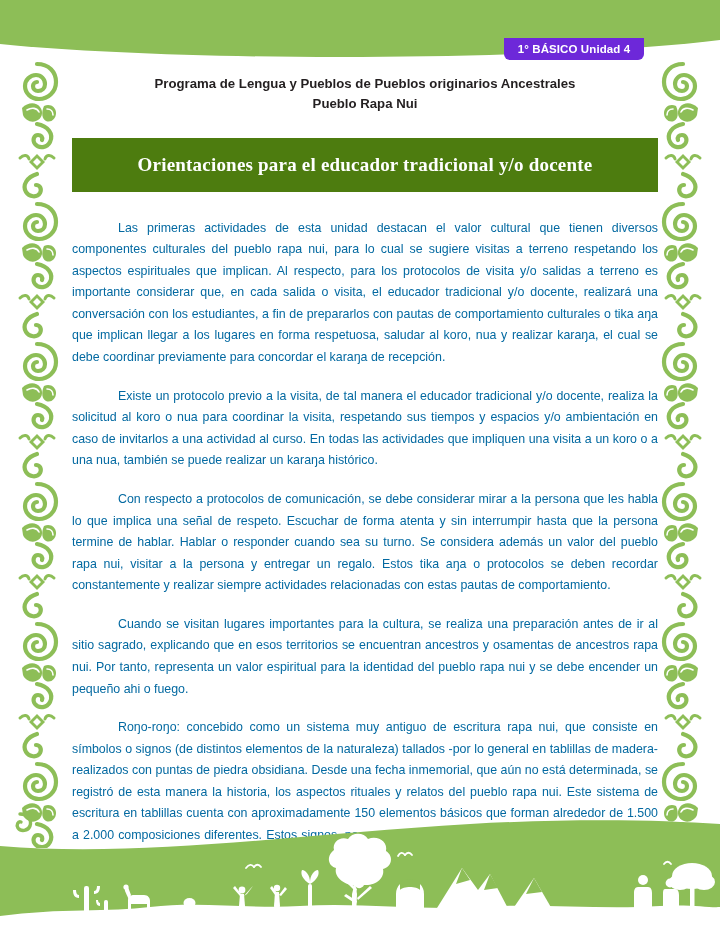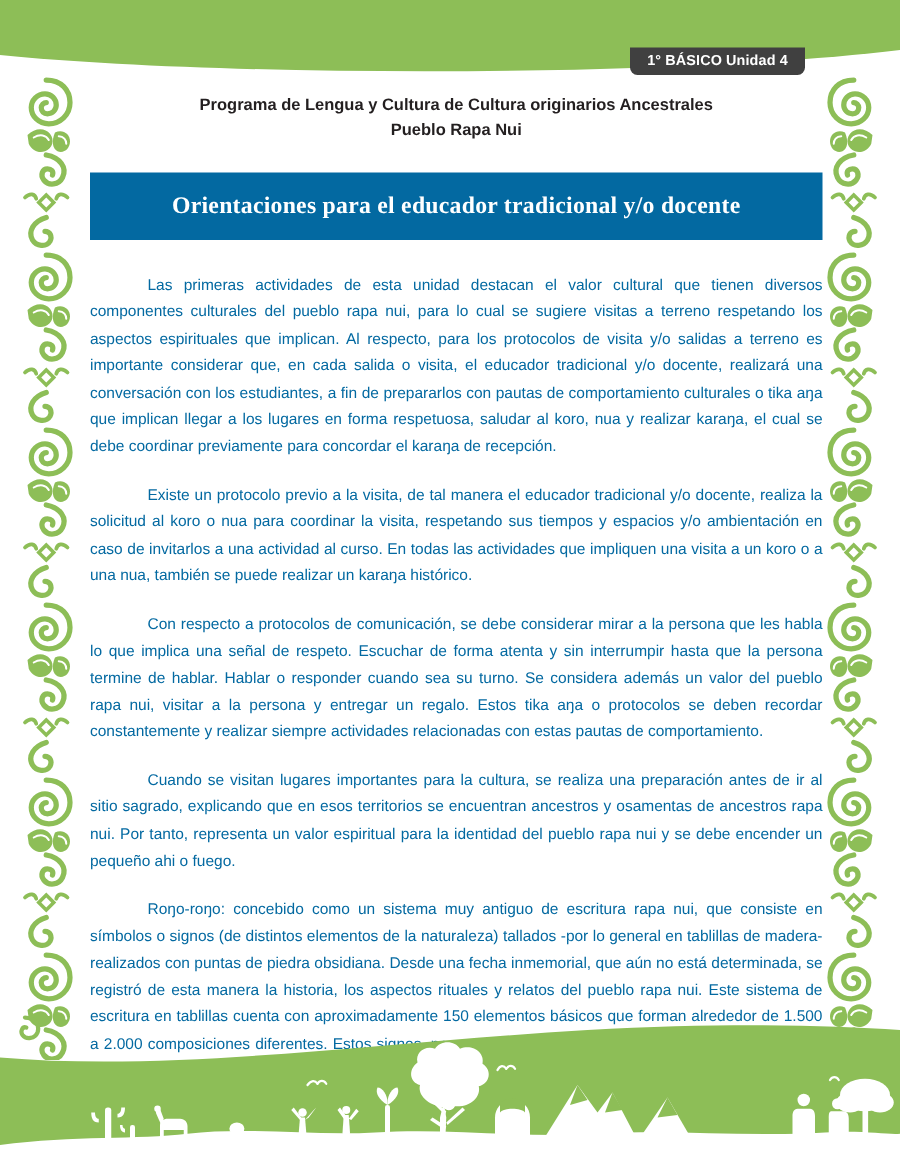--- a/index.html
+++ b/index.html
@@ -35,21 +35,21 @@
   }
   .top-band svg { display: block; }
 
   
   .unit-badge {
     position: absolute;
     top: 38px;
     left: 504px;
     width: 140px;
     height: 22px;
-    background: #404040;
+    background: #6d28d9;
     border-radius: 0 0 6px 6px;
     color: #ffffff;
     font-size: 11.5px;
     font-weight: 700;
     letter-spacing: .1px;
     display: flex;
     align-items: center;
     justify-content: center;
     z-index: 4;
     white-space: nowrap;
@@ -82,21 +82,21 @@
     font-weight: 700;
     line-height: 1.5;
     margin: 0;
     color: #231f20;
   }
   .doc-title .line2 { display: block; }
 
   .section-banner {
     margin-top: 24px;
     height: 54px;
-    background: #0369a1;
+    background: #4d7c0f;
     display: flex;
     align-items: center;
     justify-content: center;
     color: #ffffff;
     font-family: "Liberation Serif", serif;
     font-size: 19px;
     font-weight: 700;
     letter-spacing: .2px;
   }
 
@@ -182,21 +182,21 @@
         <use href="#orn-unit" y="420"></use>
         <use href="#orn-unit" y="560"></use>
         <use href="#orn-unit" y="700"></use>
       </g>
     </svg>
   </div>
 
   <div class="content">
 
     <h1 class="doc-title">
-      <span>Programa de Lengua y Cultura de Cultura originarios Ancestrales</span>
+      <span>Programa de Lengua y Pueblos de Pueblos originarios Ancestrales</span>
       <span class="line2">Pueblo Rapa Nui</span>
     </h1>
 
     <div class="section-banner">
       <span>Orientaciones para el educador tradicional y/o docente</span>
     </div>
 
     <div class="body-copy">
       <p>Las primeras actividades de esta unidad destacan el valor cultural que tienen diversos componentes culturales del pueblo rapa nui, para lo cual se sugiere visitas a terreno respetando los aspectos espirituales que implican. Al respecto, para los protocolos de visita y/o salidas a terreno es importante considerar que, en cada salida o visita, el educador tradicional y/o docente, realizará una conversación con los estudiantes, a fin de prepararlos con pautas de comportamiento culturales o tika aŋa que implican llegar a los lugares en forma respetuosa, saludar al koro, nua y realizar karaŋa, el cual se debe coordinar previamente para concordar el karaŋa de recepción.</p>
       <p>Existe un protocolo previo a la visita, de tal manera el educador tradicional y/o docente, realiza la solicitud al koro o nua para coordinar la visita, respetando sus tiempos y espacios y/o ambientación en caso de invitarlos a una actividad al curso. En todas las actividades que impliquen una visita a un koro o a una nua, también se puede realizar un karaŋa histórico.</p>

